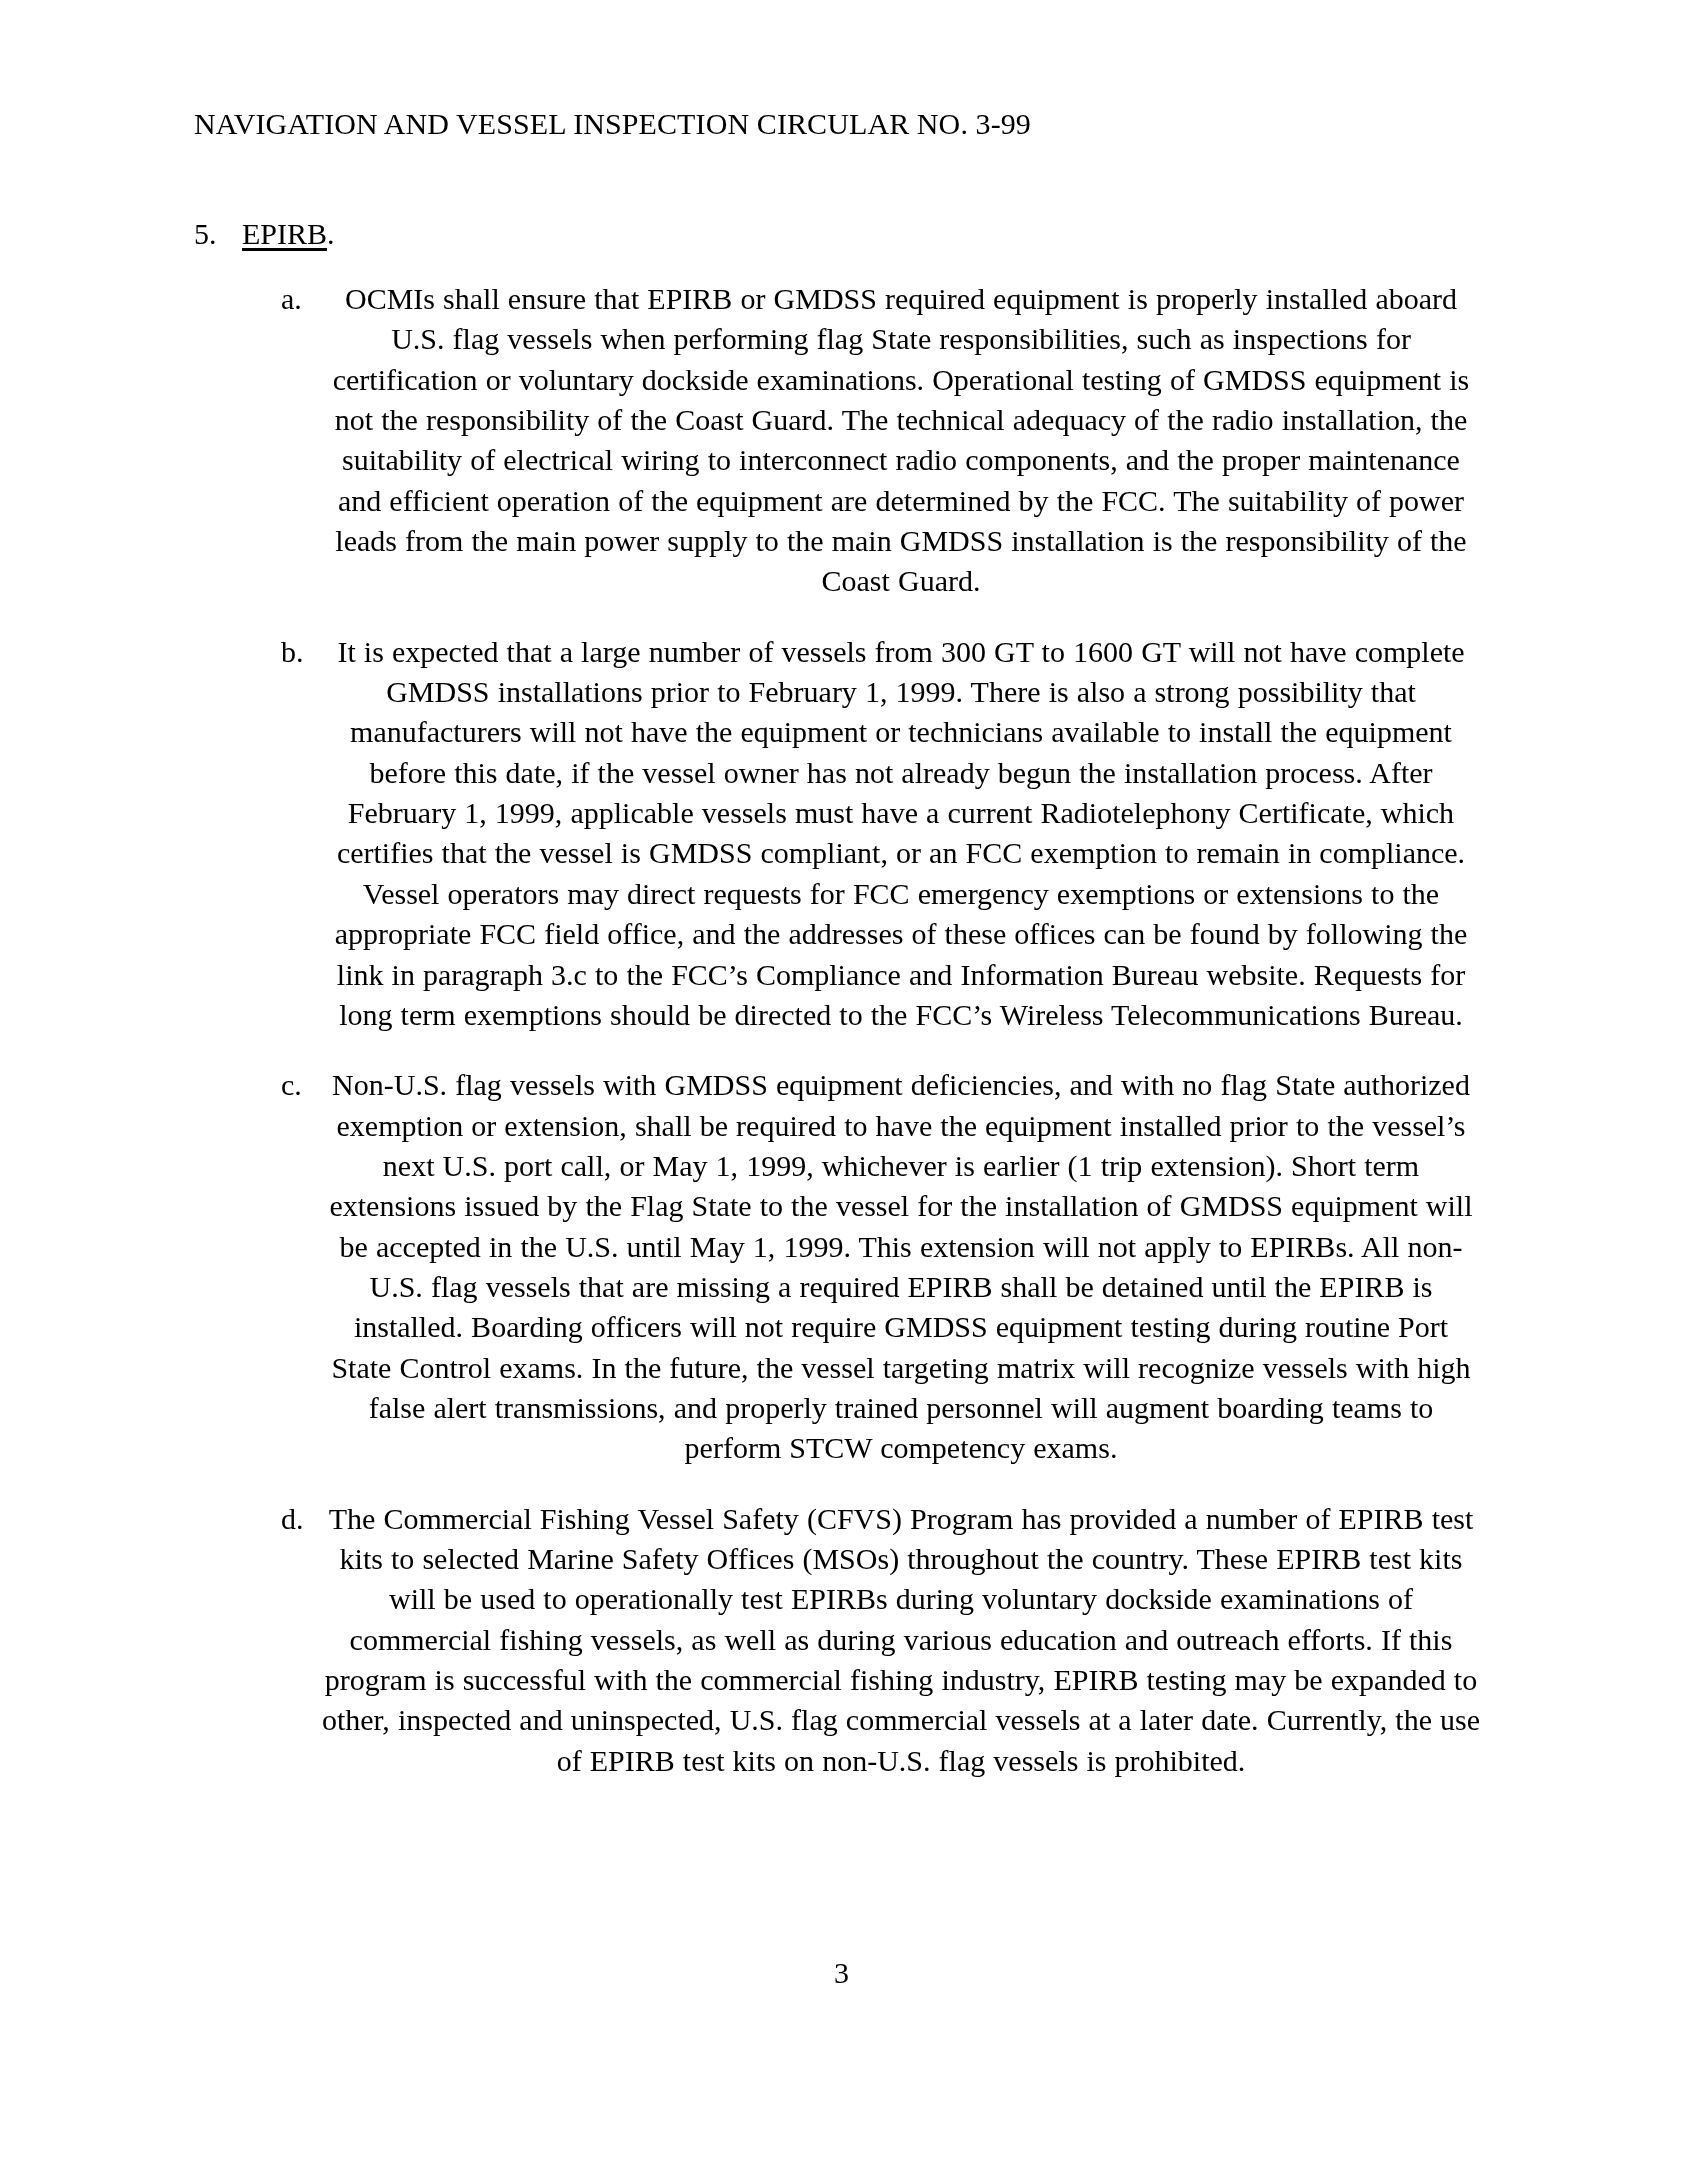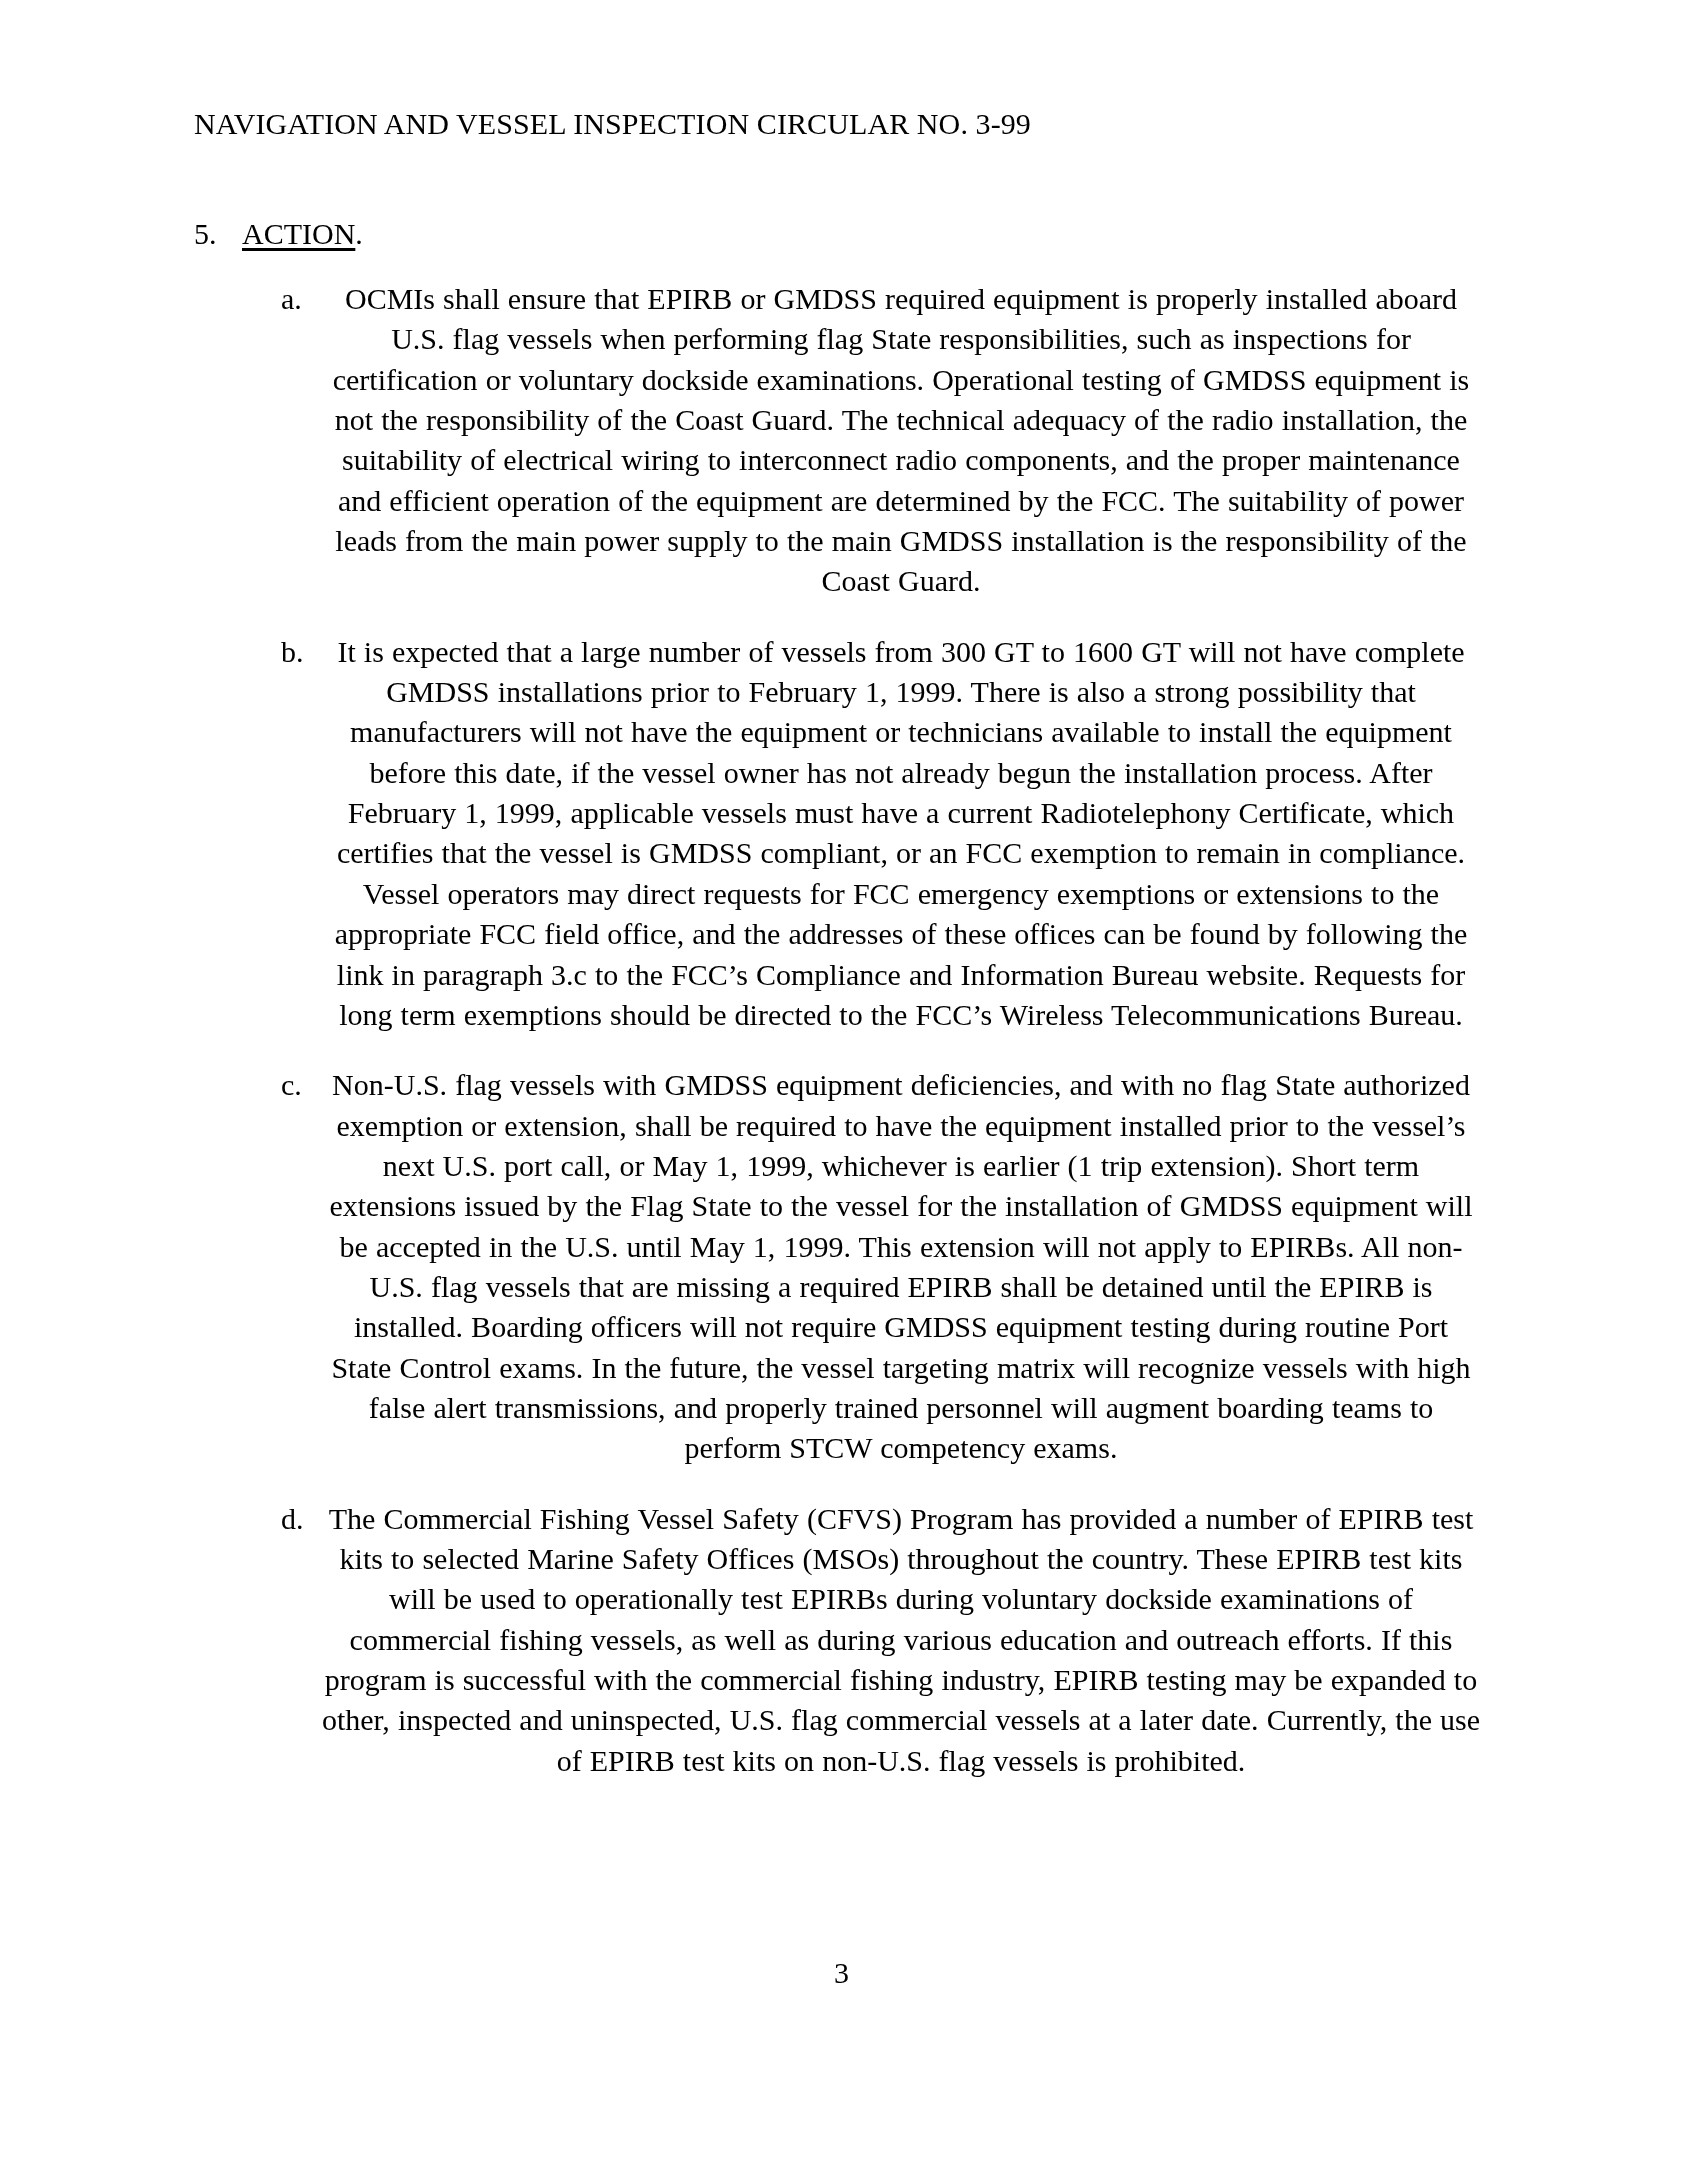--- a/index.html
+++ b/index.html
@@ -84,21 +84,21 @@
 <body>
 
 <div class="page">
 
   <div class="page-header">NAVIGATION AND VESSEL INSPECTION CIRCULAR NO. 3-99</div>
 
   <div class="body-block">
 
     <div class="section">
       <span class="section-number">5.</span>
-      <span><span class="section-title">ACTION</span><span>.</span></span>
+      <span><span class="section-title">EPIRB</span><span>.</span></span>
     </div>
 
     <div class="items">
 
       <div class="item">
         <span class="item-marker">a.</span>
         <span class="item-text">OCMIs shall ensure that EPIRB or GMDSS required equipment is properly installed aboard U.S. flag vessels when performing flag State responsibilities, such as inspections for certification or voluntary dockside examinations.  Operational testing of GMDSS equipment is not the responsibility of the Coast Guard.  The technical adequacy of the radio installation, the suitability of electrical wiring to interconnect radio components, and the proper maintenance and efficient operation of the equipment are determined by the FCC.  The suitability of power leads from the main power supply to the main GMDSS installation is the responsibility of the Coast Guard.</span>
       </div>
 
       <div class="item">

